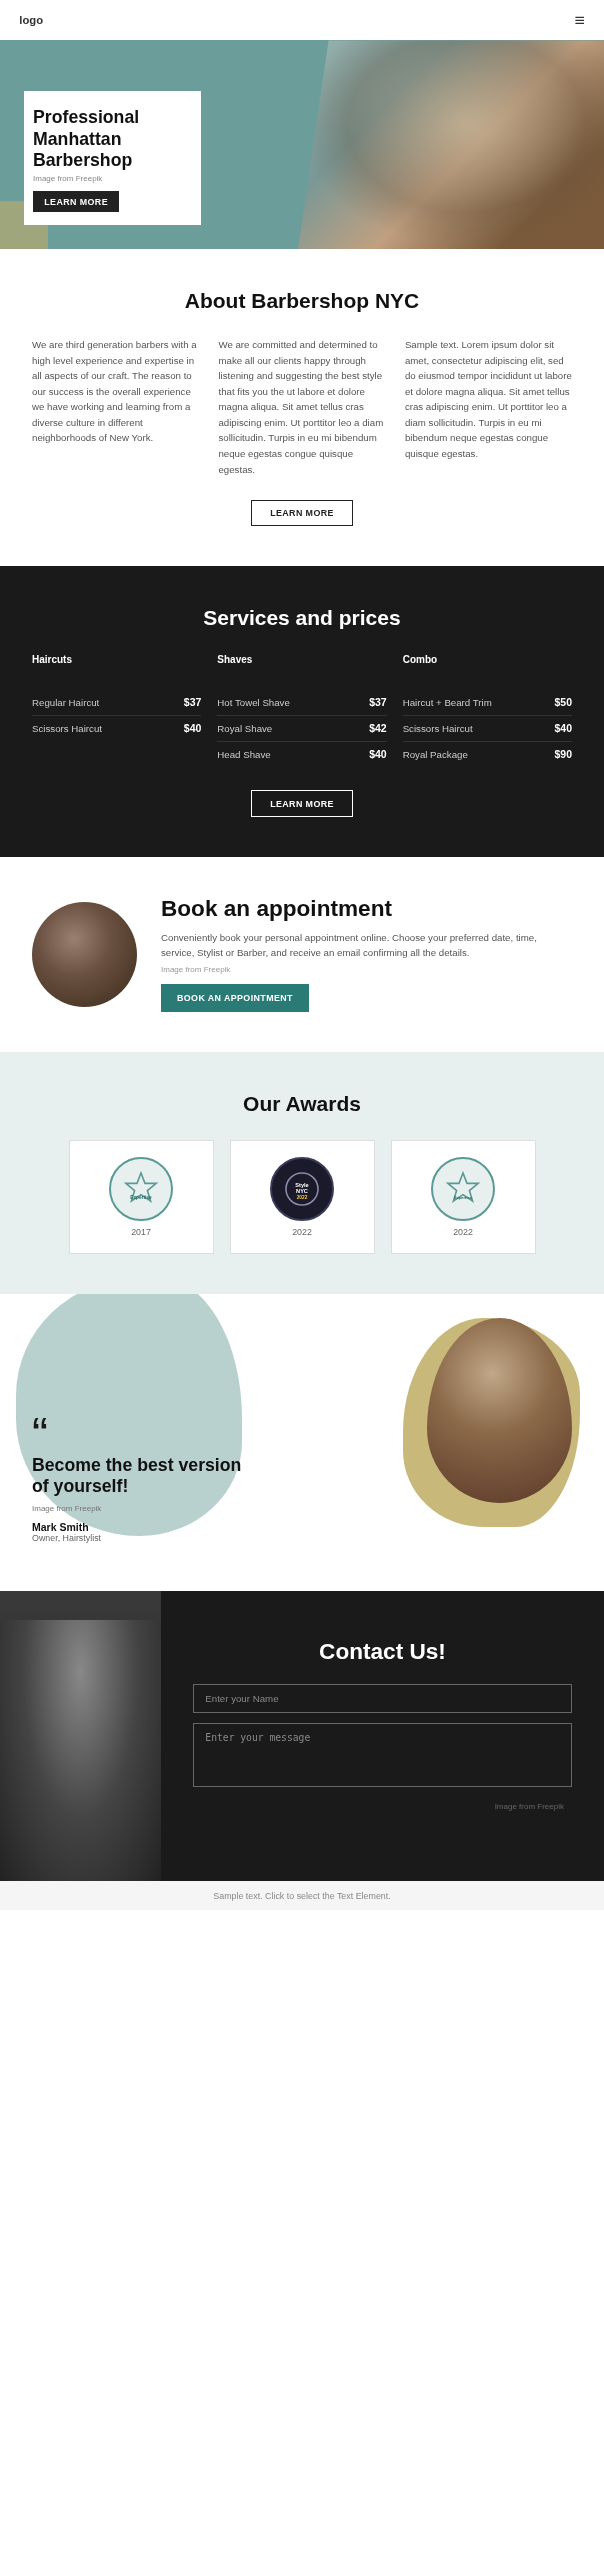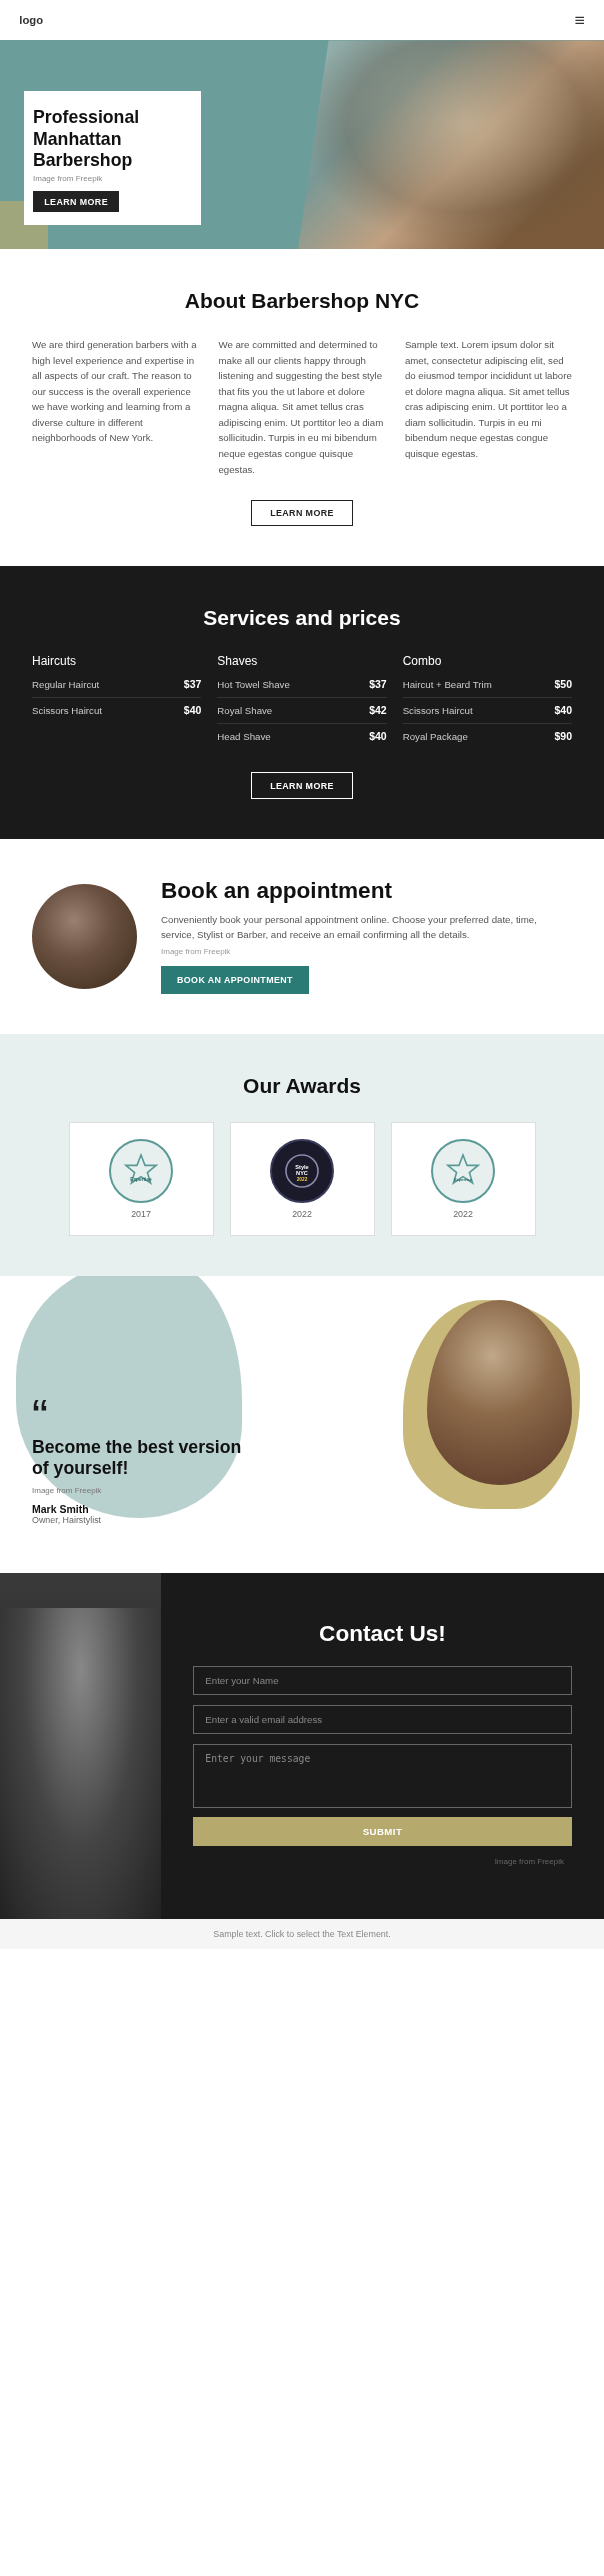--- a/index.html
+++ b/index.html
@@ -45,21 +45,21 @@
       text-transform: uppercase; cursor: pointer; background: none; letter-spacing: 0.4px;
     }
 
     
     .services-section {
       background: #1a1a1a; color: #fff; padding: 40px 32px;
     }
     .services-section h2 { text-align: center; font-size: 21px; font-weight: 900; margin-bottom: 24px; }
     .services-grid { display: flex; gap: 16px; margin-bottom: 24px; }
     .service-col { flex: 1; }
-    .service-col h3 { font-size: 12px; font-weight: 400; color: #fff; margin-bottom: 4px; text-transform: none; }
+    .service-col h3 { font-size: 10px; font-weight: 700; color: #fff; margin-bottom: 25px; text-transform: none; }
     .service-row {
       display: flex; justify-content: space-between; align-items: flex-end;
       padding: 6.4px 0; border-bottom: 0.8px solid #333; font-size: 9.7px; color: #ccc;
     }
     .service-row:last-child { border-bottom: none; }
     .service-price { color: #fff; font-weight: 700; font-size: 10.5px; }
     .services-btn-wrap { text-align: center; margin-top: 8px; }
     .btn-outline-light {
       display: inline-block; border: 1.6px solid #fff; color: #fff;
       padding: 7.2px 17.7px; font-size: 8.9px; font-weight: bold;
@@ -334,23 +334,21 @@
   <div class="testimonial-person-img"></div>
 </section>
 
 <section class="contact-section">
   <div class="contact-image-side">
     <div class="contact-barber-figure"></div>
   </div>
   <div class="contact-form-side">
     <h2>Contact Us!</h2>
     <input class="contact-input" type="text" placeholder="Enter your Name" style="">
-    <input class="contact-input" type="email" placeholder="Enter a valid email address" style="">
     <textarea class="contact-textarea" placeholder="Enter your message" style=""></textarea>
-    <button class="btn-submit">SUBMIT</button>
     <div class="contact-image-credit" style="margin-top:6.4px; font-size:8px; color:#666; text-align:right;">Image from Freepik</div>
   </div>
 </section>
 
 <footer class="footer-note">
   <span>Sample text. Click to select the Text Element.</span>
 </footer>
 
 
 </body></html>

